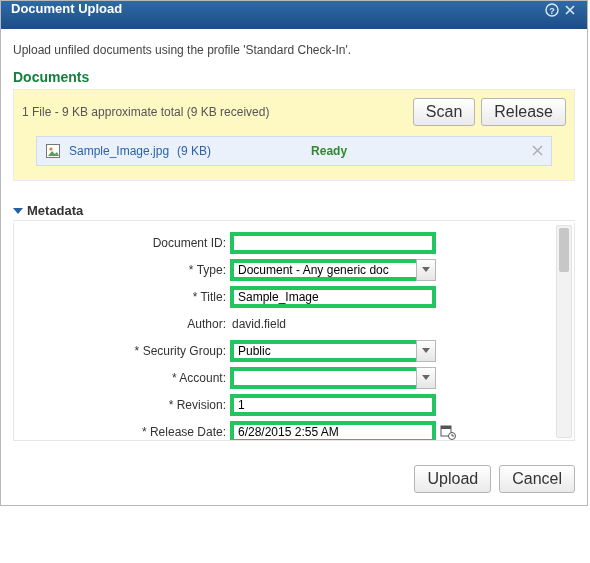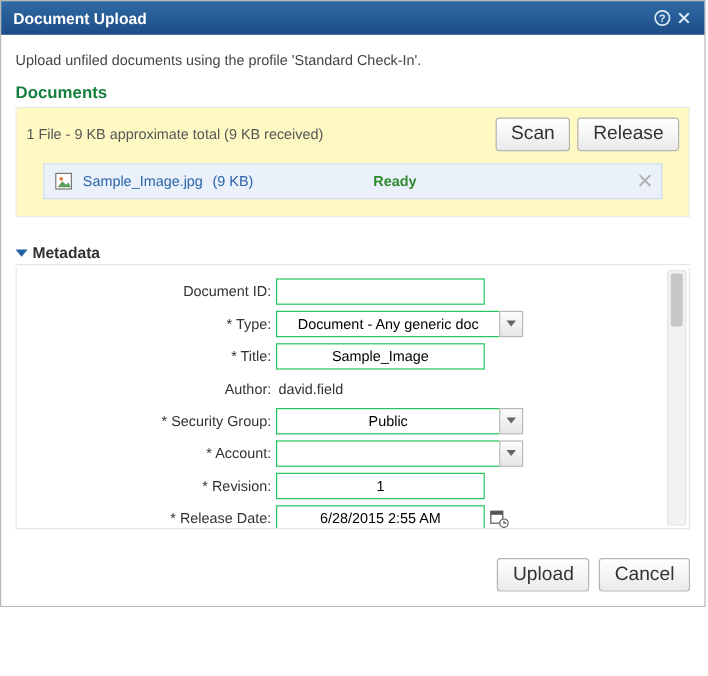--- a/index.html
+++ b/index.html
@@ -14,21 +14,21 @@
     width: 588px;
     border: 1px solid #b8b8b8;
     background: #fff;
     margin: 0;
   }
   .titlebar {
     background: linear-gradient(#2f6aa6, #1d4d85);
     color: #fff;
     height: 28px;
     display: flex;
-    align-items: center;
+    align-items: flex-start;
     padding: 0 8px 0 10px;
     font-weight: bold;
     font-size: 13px;
   }
   .titlebar .spacer { flex: 1; }
   .titlebar .tb-btn {
     width: 18px; height: 18px;
     display: flex; align-items: center; justify-content: center;
     color: #dceaf7;
     cursor: pointer;
@@ -138,28 +138,27 @@
     width: 210px;
     text-align: right;
     padding-right: 4px;
     color: #333;
   }
   .form-row .req::before {
     content: "* ";
   }
   .txt {
     height: 22px;
-    border: 1px solid #22c55e;
+    border: 4px solid #22c55e;
     padding: 2px 4px;
     font-family: inherit;
     font-size: 12px;
     background: #fff;
-    text-align: center;
-  }
-  .w206 { width: 174px; }
+  }
+  .w206 { width: 206px; }
   .combo {
     display: flex;
     width: 206px;
   }
   .combo .txt {
     flex: 1;
     border-right: none;
   }
   .combo .cbtn {
     width: 20px;

